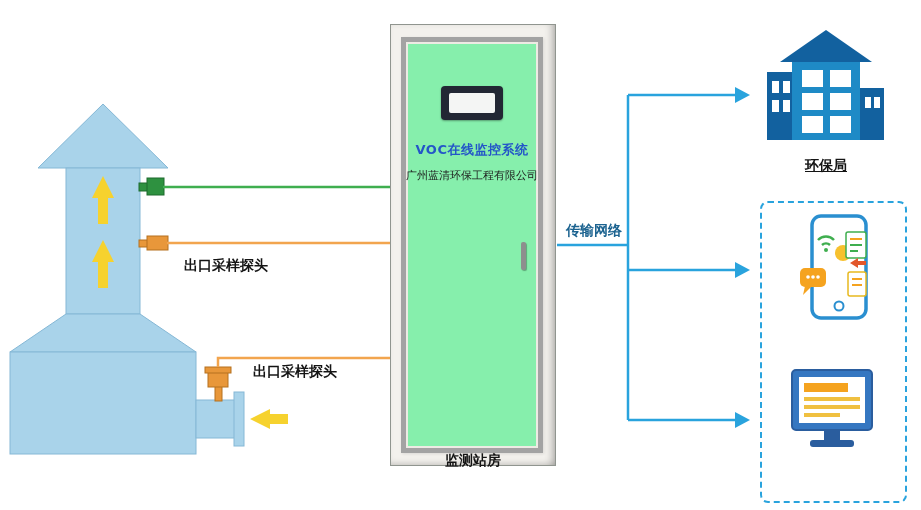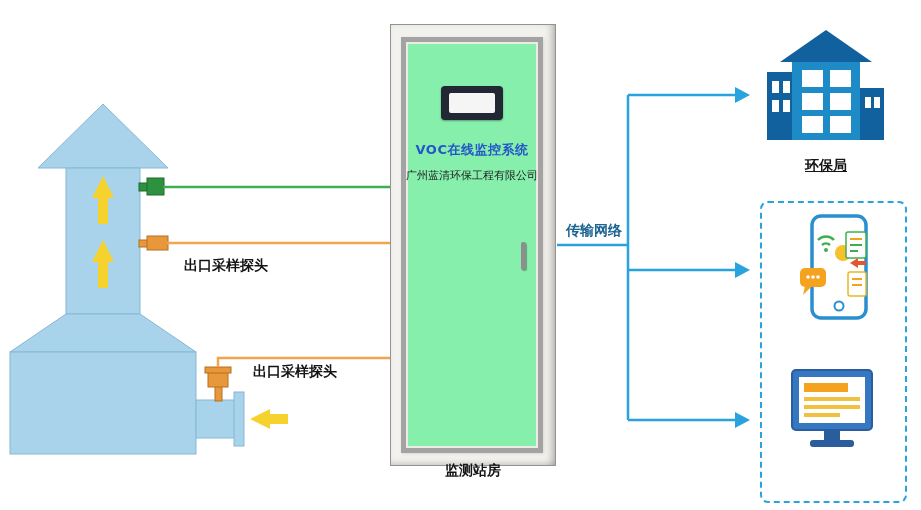--- a/index.html
+++ b/index.html
@@ -59,21 +59,21 @@
   }
 
   
   .label { position:absolute; color:#141414; font-size:14px; font-weight:600; white-space:nowrap; }
   .lbl-flow   { left:180px; top:196px; }
   .lbl-outlet { left:184px; top:250px;margin-top:7px; }
   .lbl-inlet  { left:253px; top:363px; }
   .lbl-stack  { left:70px;  top:455px; line-height:1.45; white-space:normal; }
   .lbl-network{ left:566px; top:222px; font-weight:700; color:var(--network-label,#1c6390); }
   .lbl-epa    { left:767px; top:157px; width:118px; text-align:center;text-decoration:underline; }
-  .lbl-cabinet{ left:390px; top:462px; width:166px; text-align:center; }
+  .lbl-cabinet{ left:390px; top:452px; width:166px; text-align:center; }
 
   
   .dashed-box {
     position:absolute; left:760px; top:201px; width:147px; height:302px;
     border:2px dashed var(--network-blue,#29a3dd); border-radius:8px;
   }
 </style>
 </head>
 <body>
 

